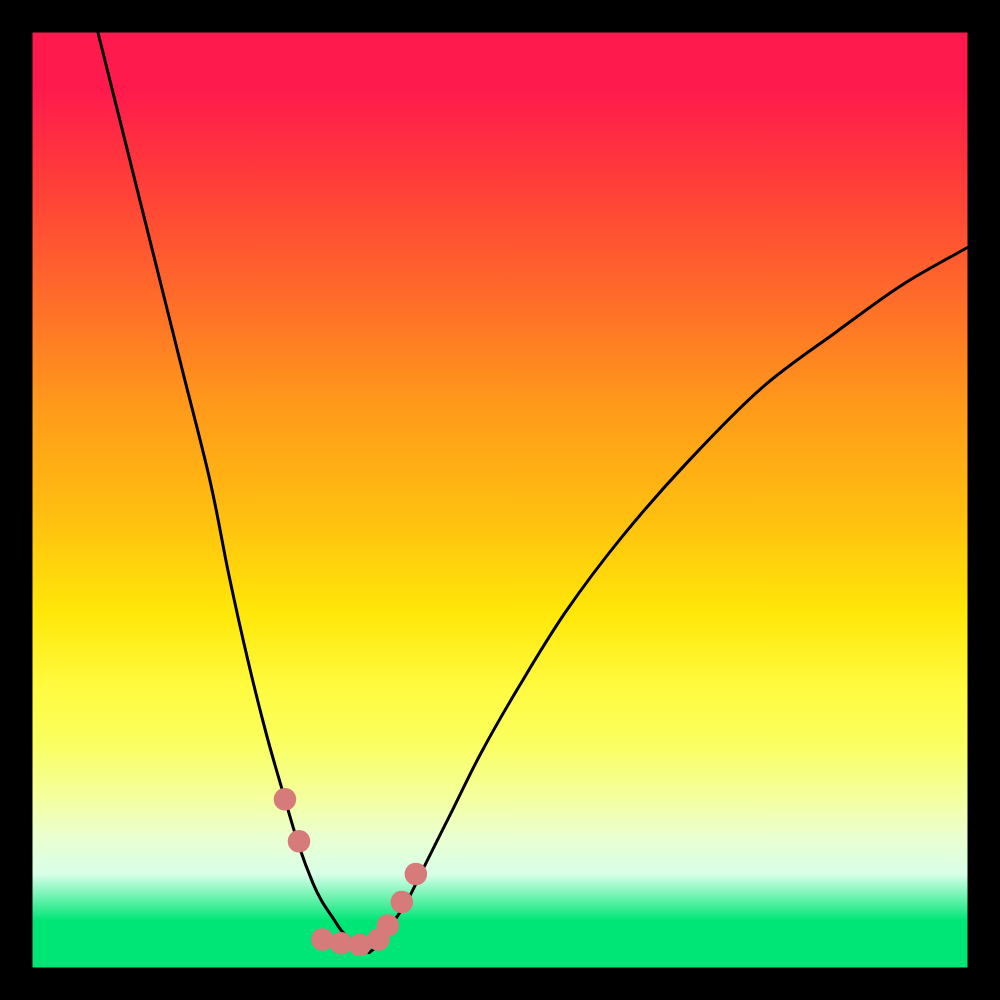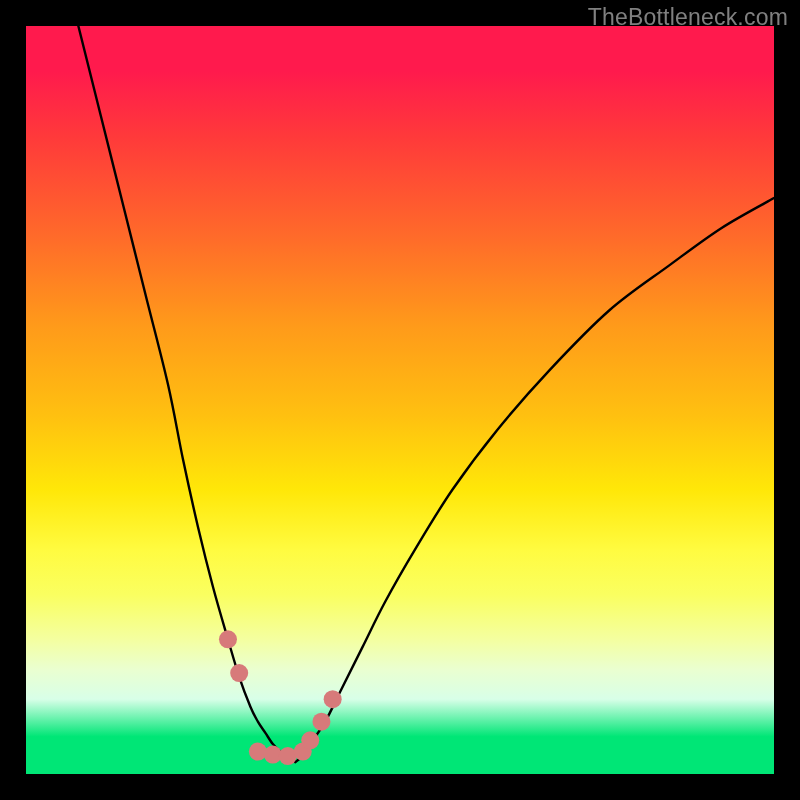--- a/index.html
+++ b/index.html
@@ -66,14 +66,13 @@
         <circle cx="231.88" cy="725.56" r="9" fill="#d77a7a"></circle>
         <circle cx="246.84" cy="728.552" r="9" fill="#d77a7a"></circle>
         <circle cx="261.8" cy="730.048" r="9" fill="#d77a7a"></circle>
         <circle cx="276.76" cy="725.56" r="9" fill="#d77a7a"></circle>
         <circle cx="284.24" cy="714.34" r="9" fill="#d77a7a"></circle>
         <circle cx="295.46000000000004" cy="695.64" r="9" fill="#d77a7a"></circle>
         <circle cx="306.68" cy="673.2" r="9" fill="#d77a7a"></circle>
       </g>
   </svg>
 
-  <div class="watermark">TheBottleneck.com</div>
 </div>
 
 </body></html>

